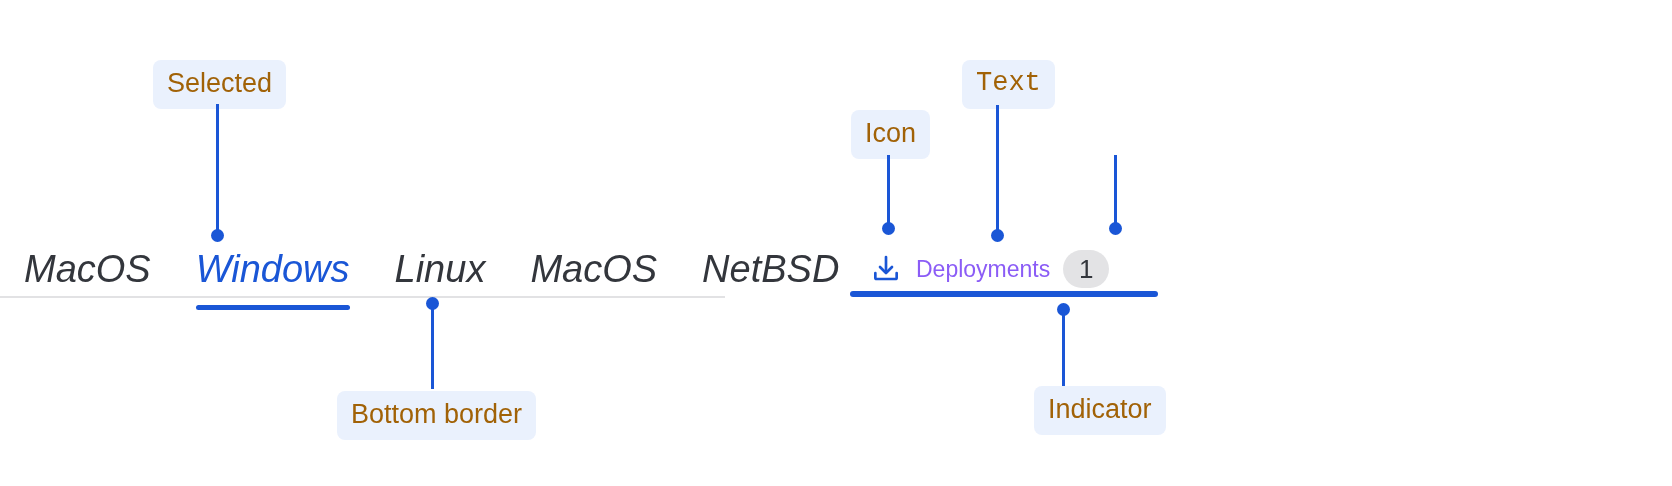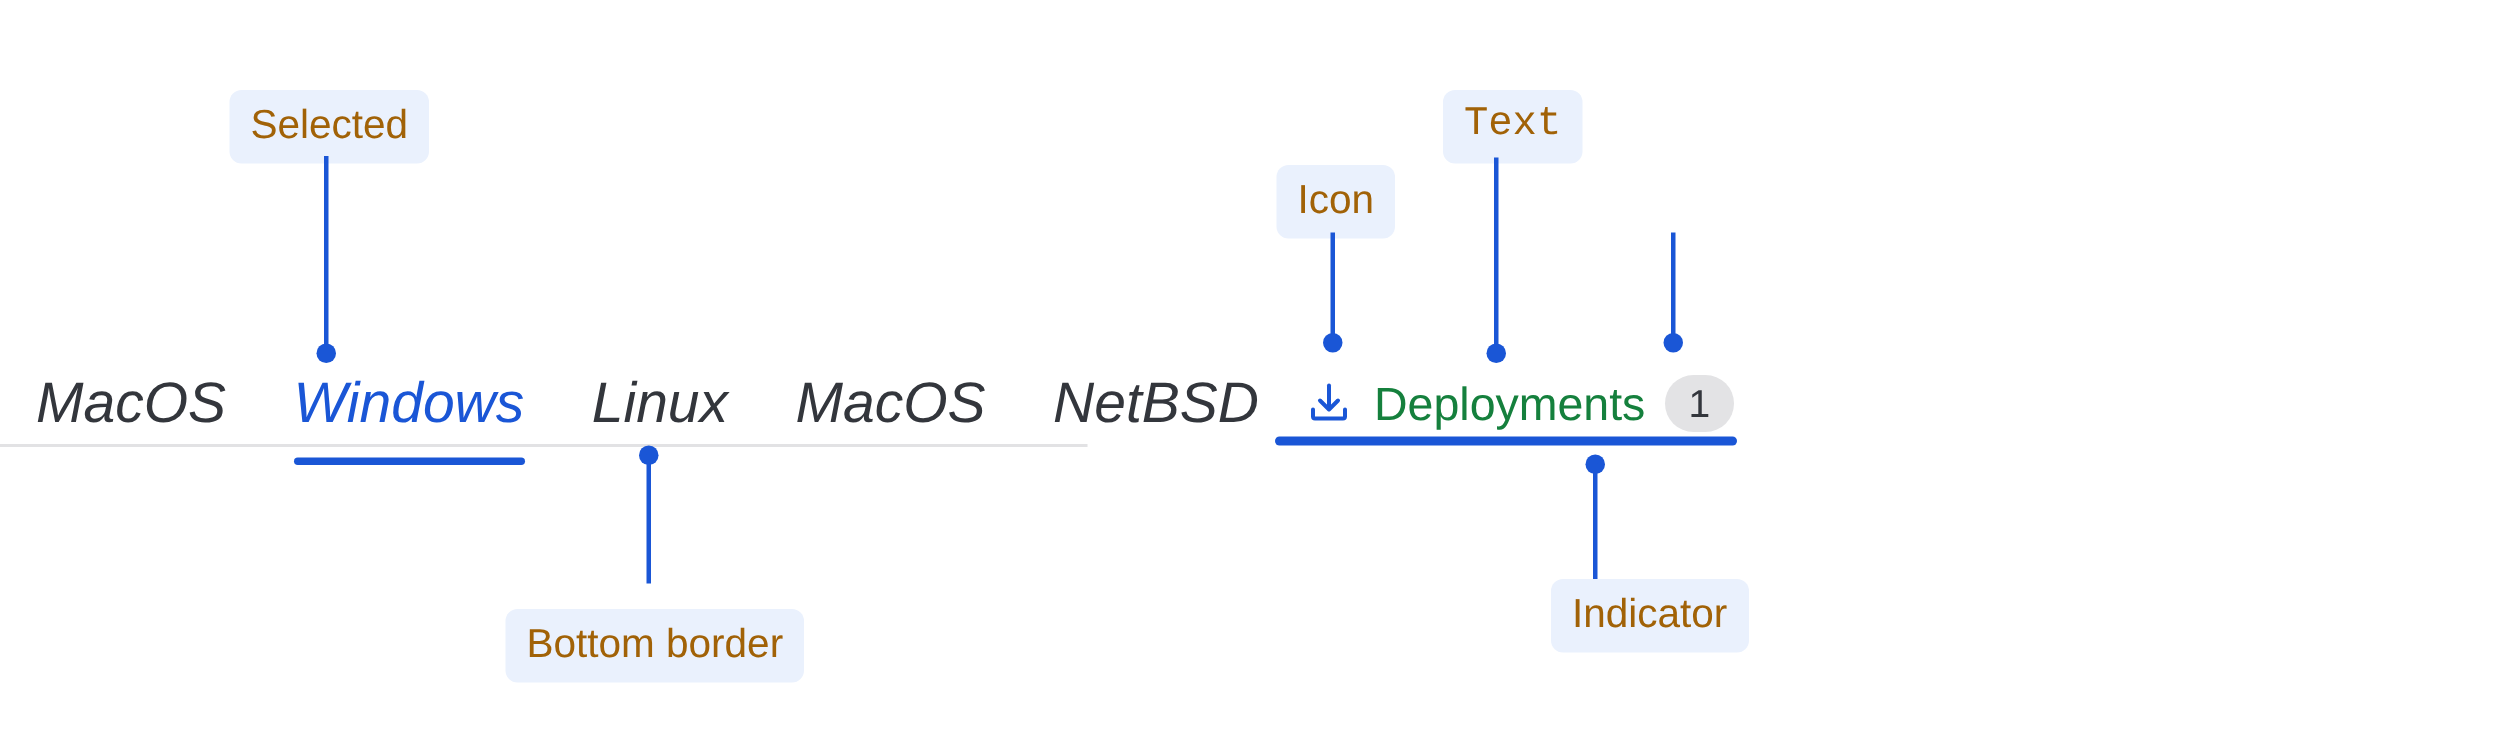--- a/index.html
+++ b/index.html
@@ -91,23 +91,23 @@
     white-space: nowrap;
   }
   .deploy-icon {
     display: inline-flex;
     align-items: center;
     justify-content: center;
     width: 34px;
     height: 34px;
   }
   .deploy-label {
-    font-size: 31px;
+    font-size: 23px;
     line-height: 1;
-    color: #15803d;
+    color: #8b5cf6;
   }
   .deploy-count {
     display: inline-flex;
     align-items: center;
     justify-content: center;
     min-width: 46px;
     height: 38px;
     padding: 0 12px;
     box-sizing: border-box;
     border-radius: 19px;
@@ -153,21 +153,21 @@
       <span>MacOS</span>
     </button>
 
     <button class="tab">
       <span>NetBSD</span>
     </button>
   </div>
 
   <div class="dot" style="left:426px; top:297px;"></div>
   <div class="leader" style="left:431px; top:303px; height:86px;"></div>
-  <div class="chip" style="left:337px; top:406px;">Bottom border</div>
+  <div class="chip" style="left:337px; top:391px;">Bottom border</div>
 
   <div class="chip" style="left:851px; top:110px;text-align:right;">Icon</div>
   <div class="leader" style="left:887px; top:155px; height:70px;"></div>
   <div class="dot" style="left:882px; top:222px;"></div>
 
   <div class="chip" style="left:962px; top:60px;font-family:Liberation Mono, monospace;">Text</div>
   <div class="leader" style="left:996px; top:105px; height:127px;"></div>
   <div class="dot" style="left:991px; top:229px;"></div>
 
   <div class="leader" style="left:1114px; top:155px; height:70px;"></div>

